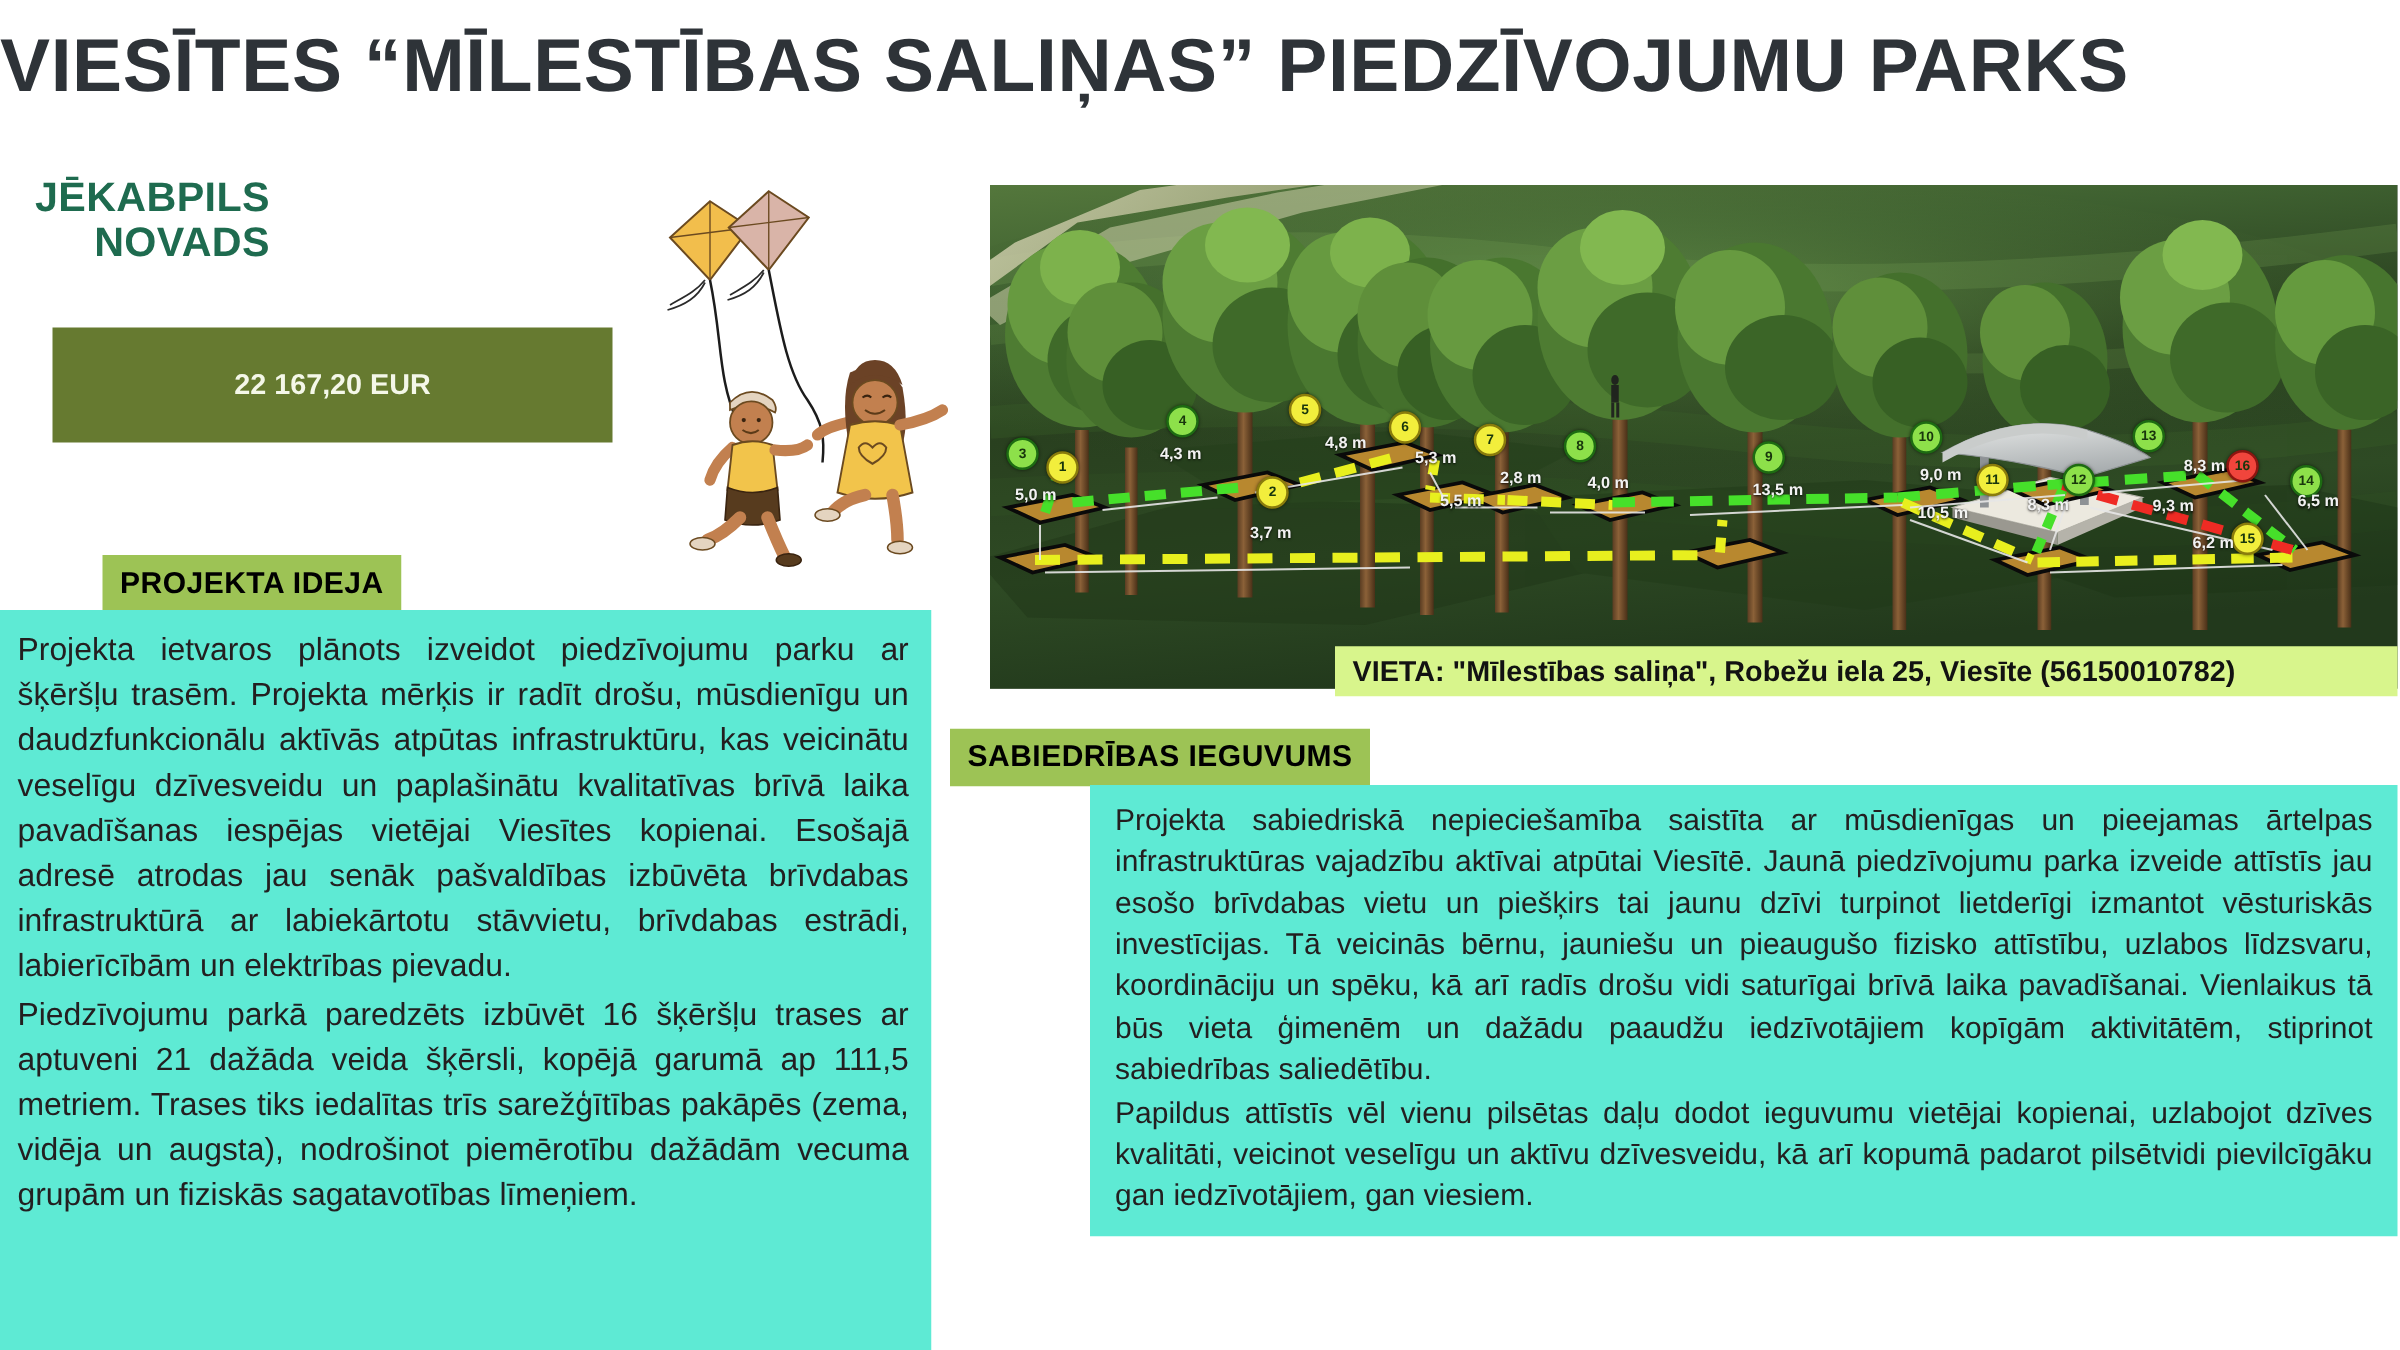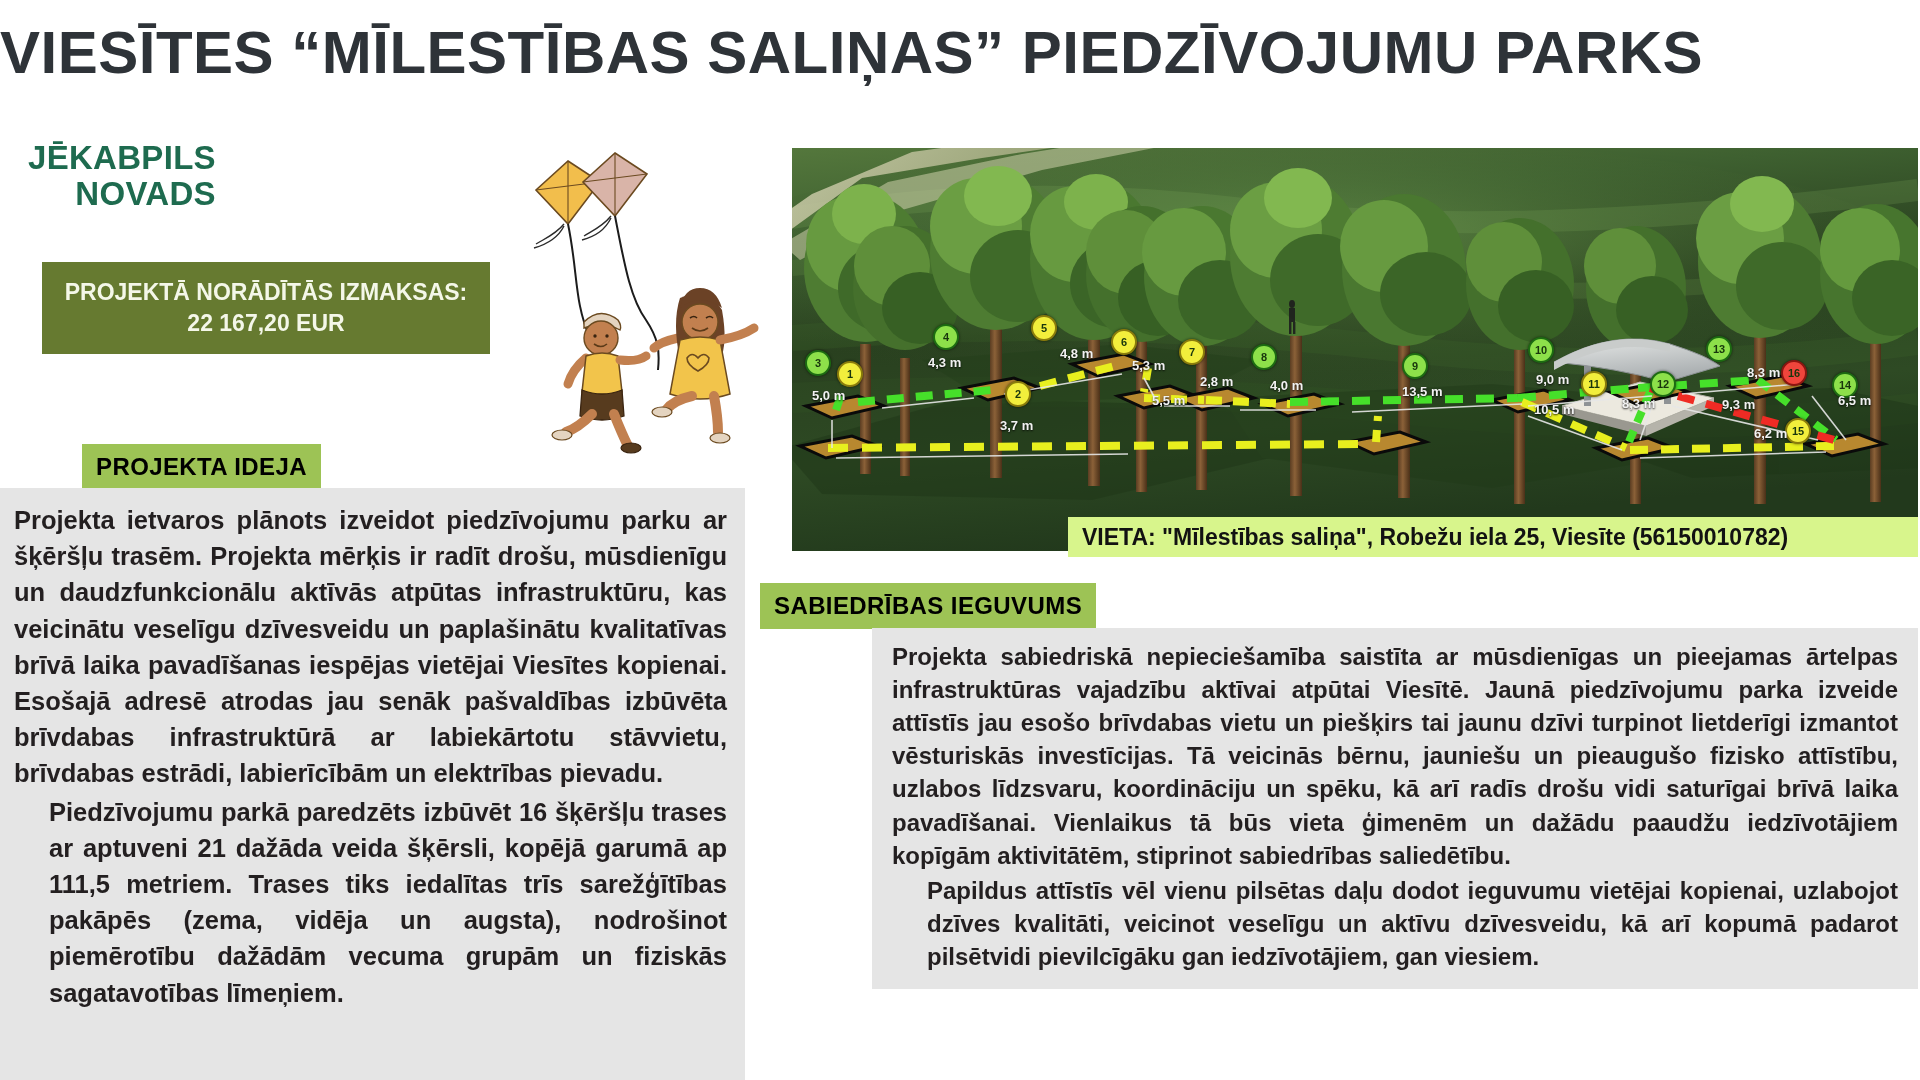--- a/index.html
+++ b/index.html
@@ -51,32 +51,32 @@
     font-size:24px;font-weight:700;letter-spacing:0.4px;
     display:flex;align-items:center;justify-content:center;
     padding:0 14px;
   }
   #chip-idea{ left:82px; top:444px; height:46px; }
   #chip-benefit{ left:760px; top:583px; height:46px; }
 
   
   .panel{
     position:absolute;
-    background:#e5e5e5;
+    background:#5eead4;
     color:#231F20;
     font-size:25.5px;
-    font-weight:700;
+    font-weight:400;
     line-height:1.42;
     text-align:justify;
     box-sizing:border-box;
   }
   #panel-idea{ left:0px; top:488px; width:745px; height:592px; padding:14px 18px 10px 14px; }
   #panel-benefit{ left:872px; top:628px; width:1046px; height:361px; padding:12px 20px 10px 20px; font-size:24px; line-height:1.38;}
   .panel p{margin:0 0 0 0;}
-  .panel p + p{margin-top:2px;margin-left:35px;}
+  .panel p + p{margin-top:2px;}
 
   
   #render-wrap{
     position:absolute; left:792px; top:148px;
     width:1126px; height:403px;
     overflow:hidden;
     background:#2d4326;
   }
   #render-canvas{position:absolute;left:0;top:0;width:1126px;height:403px;}
 
@@ -93,21 +93,20 @@
 <body>
 
 <div id="page-title">VIESĪTES “MĪLESTĪBAS SALIŅAS” PIEDZĪVOJUMU PARKS</div>
 
 <div id="logo">
   <span class="l1">JĒKABPILS</span>
   <span class="l2">NOVADS</span>
 </div>
 
 <div id="cost-box">
-  <div>PROJEKTĀ NORĀDĪTĀS IZMAKSAS:</div>
   <div>22 167,20 EUR</div>
 </div>
 
 <div id="kids-illustration">
   <svg width="272" height="310" viewBox="0 0 272 310" xmlns="http://www.w3.org/2000/svg">
 
     <g>
       <polygon points="56,9 88,30 56,72 24,38" fill="#F2BE4C" stroke="#6B4A20" stroke-width="1.6"></polygon>
       <line x1="56" y1="9" x2="56" y2="72" stroke="#6B4A20" stroke-width="1.1"></line>
       <line x1="24" y1="38" x2="88" y2="30" stroke="#6B4A20" stroke-width="1.1"></line>

